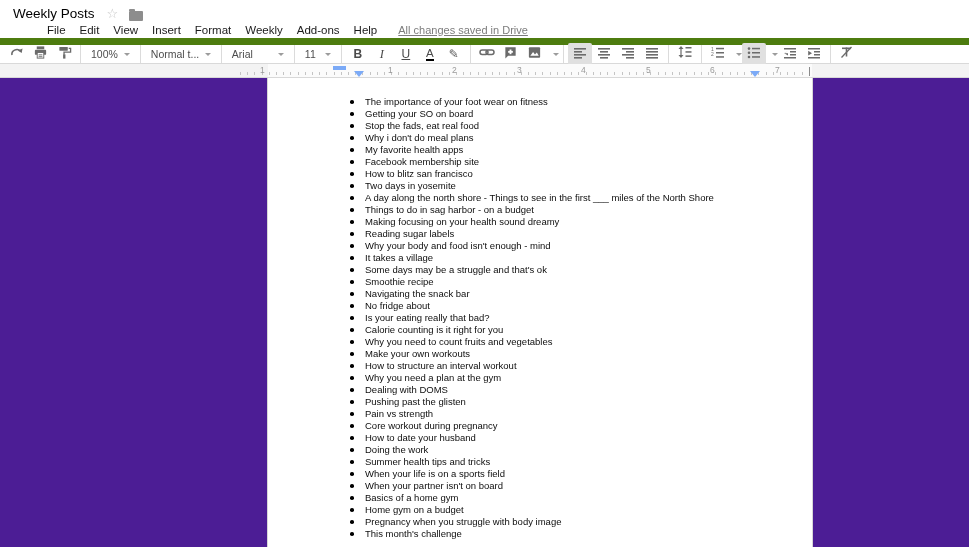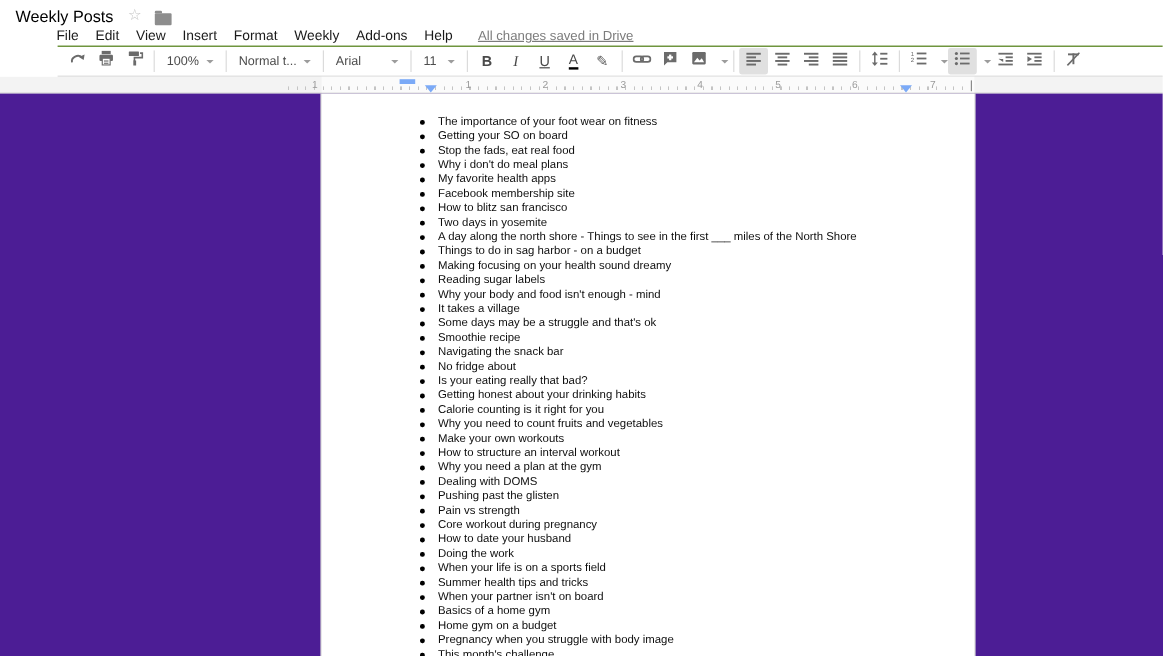--- a/index.html
+++ b/index.html
@@ -13,21 +13,21 @@
   .folder { width:14px; height:10px; background:#8d8d8d; border-radius:1px; margin-left:11px; position:relative; }
   .folder::before { content:""; position:absolute; top:-2px; left:0; width:6px; height:2px; background:#8d8d8d; border-radius:1px 1px 0 0; }
 
   
   .menubar { height:17px; display:flex; align-items:center; padding-left:6px; background:#fff;margin-left:34px; }
   .menu-item { font-size:11.5px; color:#1a1a1a; padding:0 7px; cursor:pointer; }
   .save-status { font-size:11px; color:#7c7c7c; text-decoration:underline; margin-left:14px; cursor:pointer; }
 
   
   .toolbar { height:26px; display:flex; align-items:center; padding-left:4px;
-    border-top:1px solid #4d7c0f; border-bottom:1px solid #d9d9d9; background:#fff;margin-left:48px; }
+    border-top:7px solid #4d7c0f; border-bottom:1px solid #d9d9d9; background:#fff; }
   .tbtn { height:22px; min-width:24px; display:flex; align-items:center; justify-content:center;
     cursor:pointer; border-radius:2px; color:#666; }
   .tbtn.active { background:#e0e0e0; }
   .sep { width:1px; height:18px; background:#dbdbdb; margin:0 4px; }
   .dd { height:22px; display:flex; align-items:center; padding:0 6px; cursor:pointer; }
   .dd-text { font-size:10.5px; color:#4d4d4d; white-space:nowrap; }
   .caret { width:0; height:0; border-left:3px solid transparent; border-right:3px solid transparent;
     border-top:3px solid #9c9c9c; margin-left:6px; }
   .glyph-b { font-weight:bold; font-size:12px; color:#4a4a4a; }
   .glyph-i { font-style:italic; font-family:"Liberation Serif","DejaVu Serif",serif; font-size:12.5px; color:#4a4a4a; }
@@ -297,34 +297,33 @@
           <li class="bullet-item">Things to do in sag harbor - on a budget</li>
           <li class="bullet-item">Making focusing on your health sound dreamy</li>
           <li class="bullet-item">Reading sugar labels</li>
           <li class="bullet-item">Why your body and food isn't enough - mind</li>
           <li class="bullet-item">It takes a village</li>
           <li class="bullet-item">Some days may be a struggle and that's ok</li>
           <li class="bullet-item">Smoothie recipe</li>
           <li class="bullet-item">Navigating the snack bar</li>
           <li class="bullet-item">No fridge about</li>
           <li class="bullet-item">Is your eating really that bad?</li>
-          <li class="bullet-item">Getting honest about your drinking habits</li>
           <li class="bullet-item">Calorie counting is it right for you</li>
           <li class="bullet-item">Why you need to count fruits and vegetables</li>
           <li class="bullet-item">Make your own workouts</li>
           <li class="bullet-item">How to structure an interval workout</li>
           <li class="bullet-item">Why you need a plan at the gym</li>
           <li class="bullet-item">Dealing with DOMS</li>
           <li class="bullet-item">Pushing past the glisten</li>
           <li class="bullet-item">Pain vs strength</li>
           <li class="bullet-item">Core workout during pregnancy</li>
           <li class="bullet-item">How to date your husband</li>
           <li class="bullet-item">Doing the work</li>
+          <li class="bullet-item">Summer health tips and tricks</li>
           <li class="bullet-item">When your life is on a sports field</li>
-          <li class="bullet-item">Summer health tips and tricks</li>
           <li class="bullet-item">When your partner isn't on board</li>
           <li class="bullet-item">Basics of a home gym</li>
           <li class="bullet-item">Home gym on a budget</li>
           <li class="bullet-item">Pregnancy when you struggle with body image</li>
           <li class="bullet-item">This month's challenge</li>
         </ul>
     </div>
   </div>
 
 </div>

